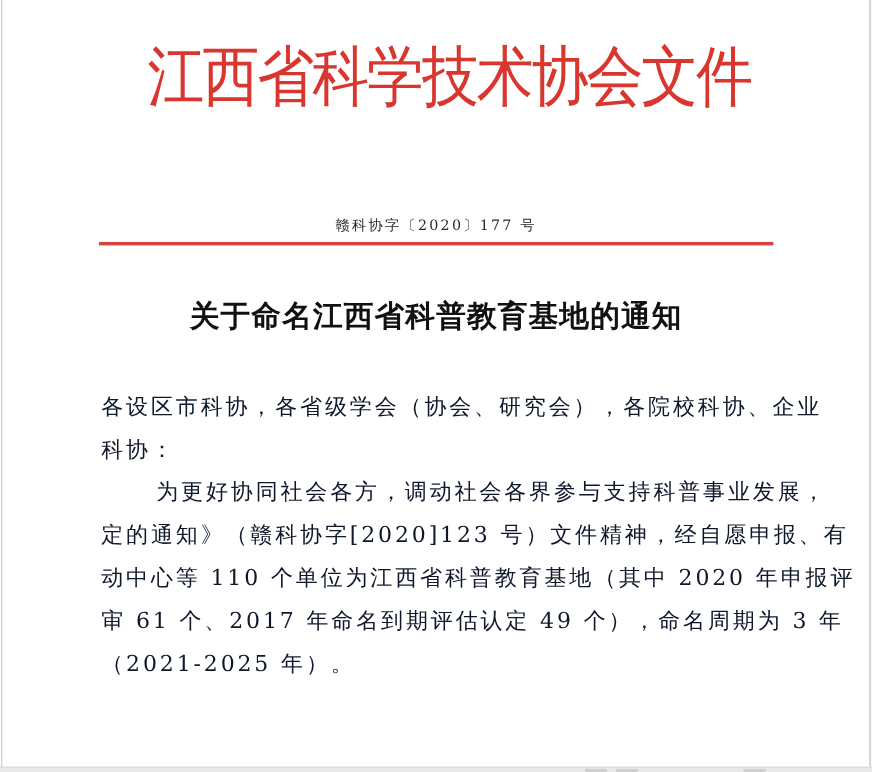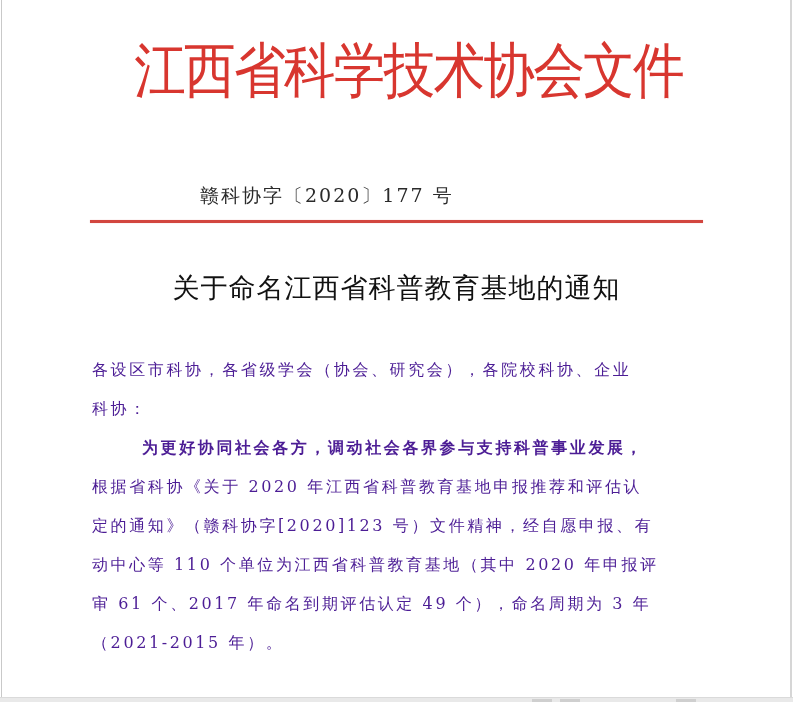--- a/index.html
+++ b/index.html
@@ -47,87 +47,87 @@
       line-height: 80px;
       letter-spacing: -2px;
       text-align: center;
       white-space: nowrap;
       transform: scaleX(0.86);
       transform-origin: center center;
       font-weight: normal;
     }
     .doc-number {
       position: absolute;
-      left: 200px; top: 180px;
+      left: 200px; top: 191px;
       width: 393px;
-      font-size: 19px;
+      text-align: center;
+      font-size: 13px;
       line-height: 30px;
       letter-spacing: 2px;
       color: #2a2a2a;
       white-space: nowrap;
     }
     .red-rule {
       position: absolute;
       left: 90px; top: 220px;
       width: 613px; height: 3px;
       background: #d2463f;
       box-shadow: 0 0 1px rgba(210,70,63,0.5);
     }
     .notice-title {
       position: absolute;
       left: 100px; top: 268px;
       width: 593px;
       text-align: center;
       font-size: 27px;
       line-height: 40px;
-      font-weight: normal;
+      font-weight: bold;
       color: #111111;
       letter-spacing: 1px;
       white-space: nowrap;
     }
     .body-text {
       position: absolute;
       left: 92px; top: 350px;
       width: 610px;
-      font-size: 16px;
+      font-size: 20px;
       line-height: 39px;
-      color: #4c1d95;
+      color: #0f172a;
       letter-spacing: 2.6px;
     }
     .body-text .line {
       display: block;
       white-space: nowrap;
       height: 39px;
     }
-    .body-text .indent { padding-left: 50px; font-weight: bold; }
+    .body-text .indent { padding-left: 50px; }
   </style>
 </head>
 <body>
 
 <div class="page">
   <div class="edge-left"></div>
   <div class="edge-right"></div>
 
   <div class="header-title">江西省科学技术协会文件</div>
 
   <div class="doc-number">赣科协字〔2020〕177 号</div>
 
   <div class="red-rule"></div>
 
   <div class="notice-title">关于命名江西省科普教育基地的通知</div>
 
   <div class="body-text">
     <span class="line">各设区市科协，各省级学会（协会、研究会），各院校科协、企业</span>
     <span class="line">科协：</span>
     <span class="line indent">为更好协同社会各方，调动社会各界参与支持科普事业发展，</span>
-    <span class="line">根据省科协《关于 2020 年江西省科普教育基地申报推荐和评估认</span>
     <span class="line">定的通知》（赣科协字[2020]123 号）文件精神，经自愿申报、有</span>
     <span class="line">动中心等 110 个单位为江西省科普教育基地（其中 2020 年申报评</span>
     <span class="line">审 61 个、2017 年命名到期评估认定 49 个），命名周期为 3 年</span>
-    <span class="line">（2021-2015 年）。</span>
+    <span class="line">（2021-2025 年）。</span>
   </div>
 
   <div class="bottom-strip">
     <div class="blk" style="left:532px;width:20px;"></div>
     <div class="blk" style="left:560px;width:20px;"></div>
     <div class="blk" style="left:676px;width:20px;"></div>
   </div>
 </div>
 
 </body></html>

